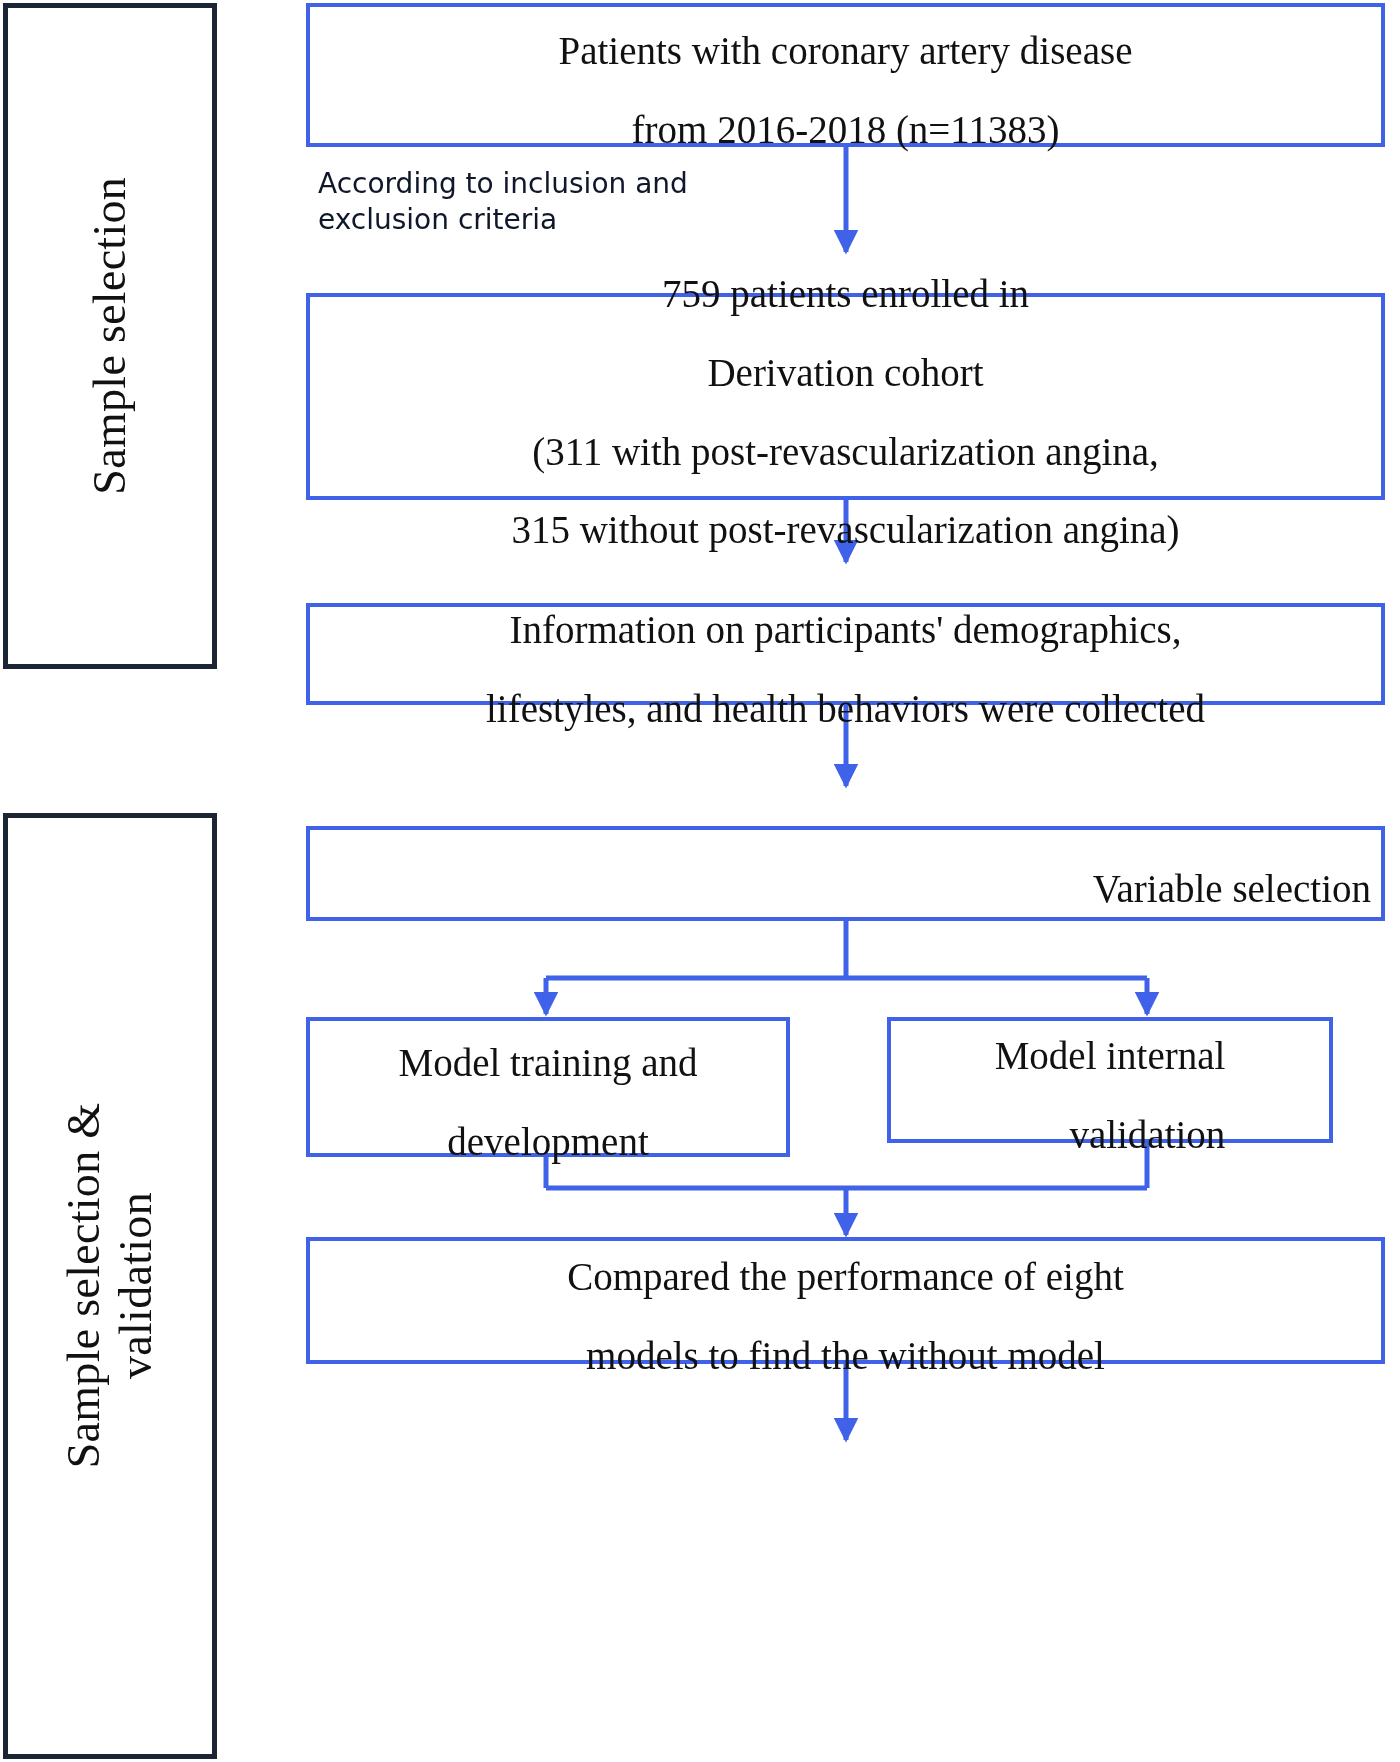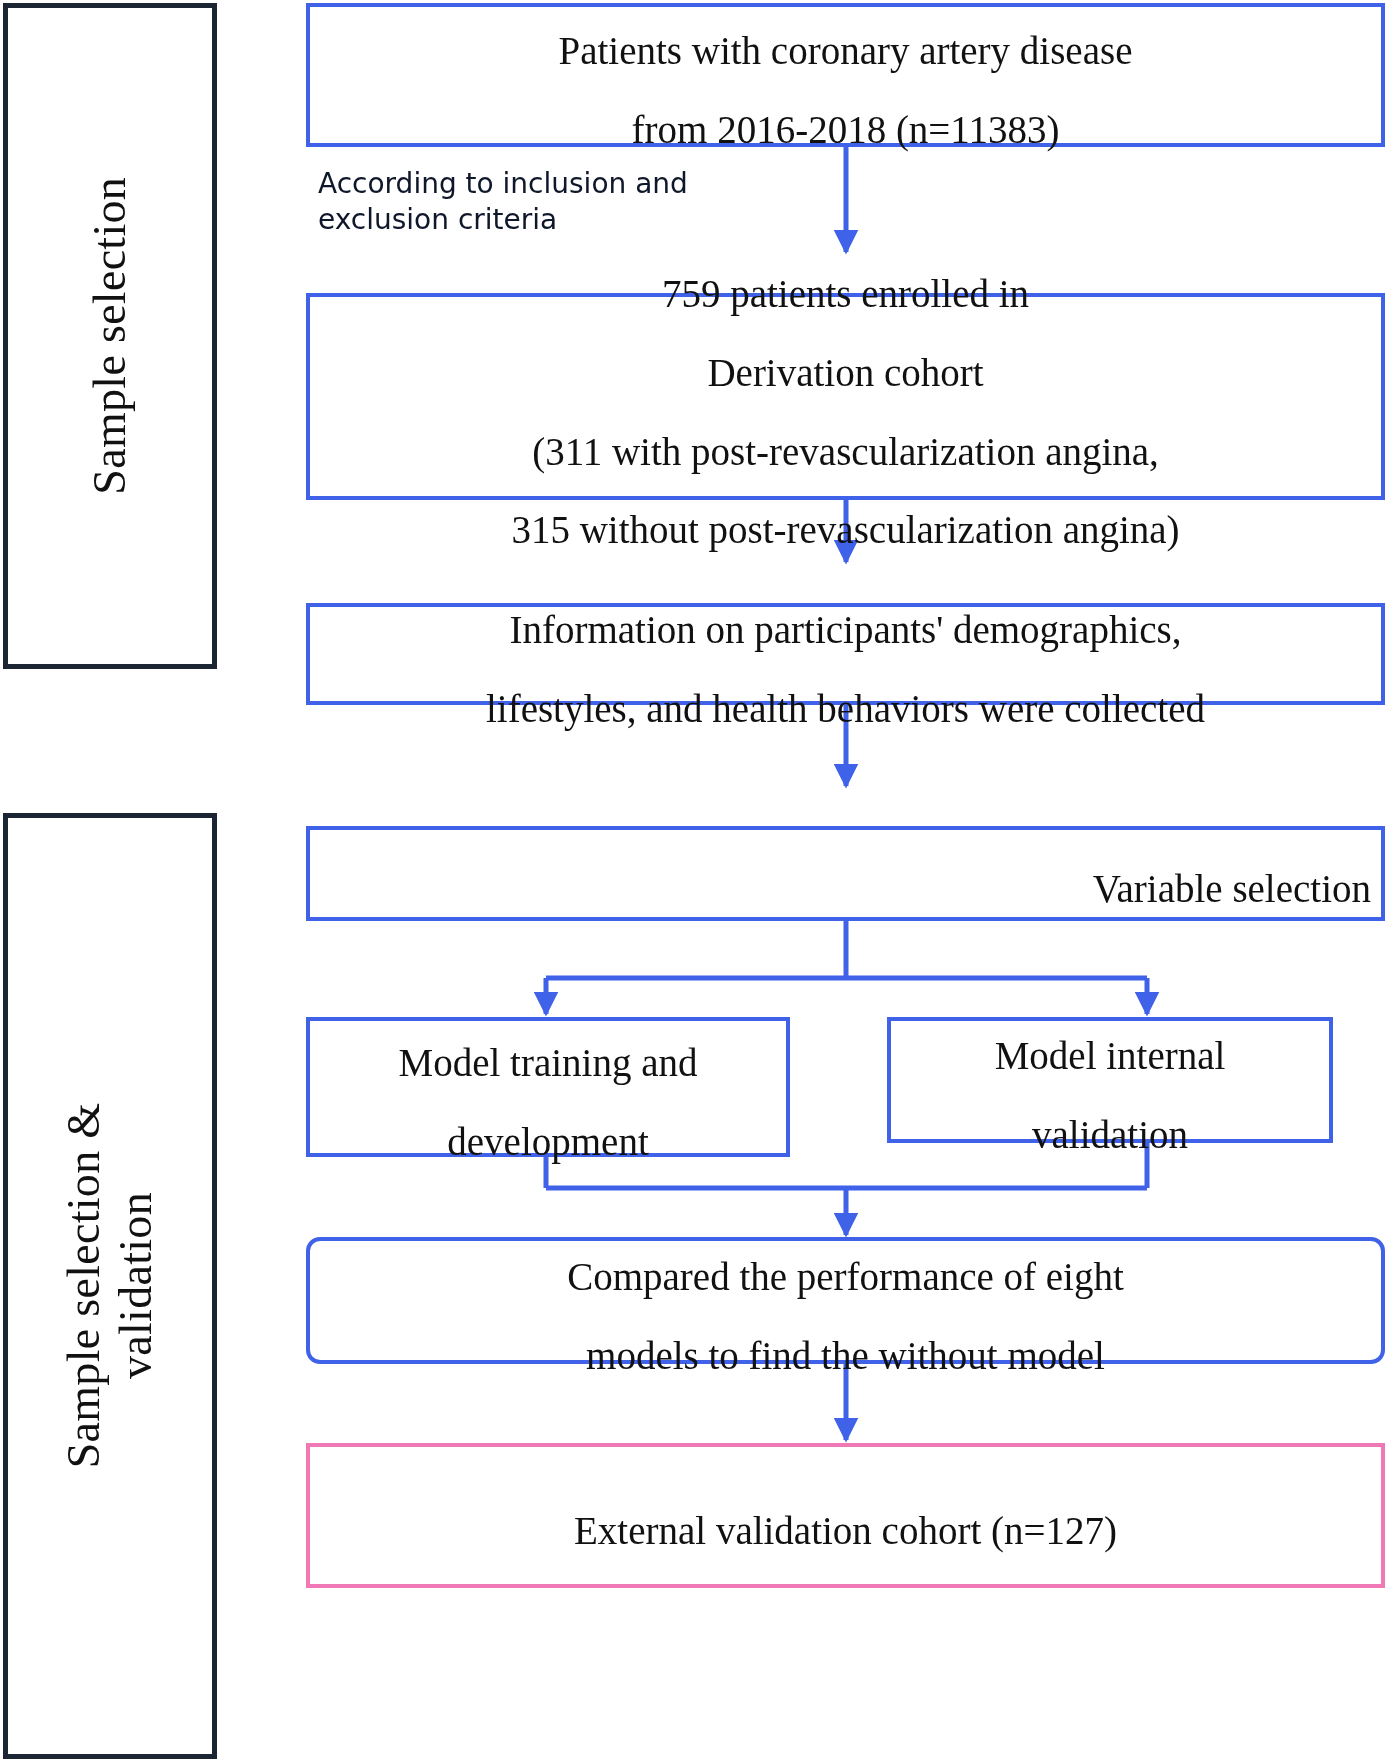--- a/index.html
+++ b/index.html
@@ -143,33 +143,28 @@
     </div>
   </div>
 
   <div class="fbox" id="node-5" style="left:306px;top:1017px;width:484px;height:140px;">
     <div>
       <span class="ln">Model training and</span>
       <span class="ln">development</span>
     </div>
   </div>
 
-  <div class="fbox" id="node-6" style="left:887px;top:1017px;width:446px;height:126px;">
+  <div class="fbox" id="node-6" style="left:887px;top:1017px;width:446px;height:126px;text-align:right;">
     <div>
       <span class="ln">Model internal</span>
       <span class="ln">validation</span>
     </div>
   </div>
 
-  <div class="fbox" id="node-7" style="left:306px;top:1237px;width:1079px;height:127px;border-radius:14px;">
+  <div class="fbox" id="node-7" style="left:306px;top:1237px;width:1079px;height:127px;">
     <div>
       <span class="ln">Compared the performance of eight</span>
       <span class="ln">models to find the without model</span>
     </div>
   </div>
 
-  <div class="fbox pink" id="node-8" style="left:306px;top:1443px;width:1079px;height:145px;">
-    <div>
-      <span class="ln">External validation cohort (n=127)</span>
-    </div>
-  </div>
 
 </div>
 
 </body></html>

